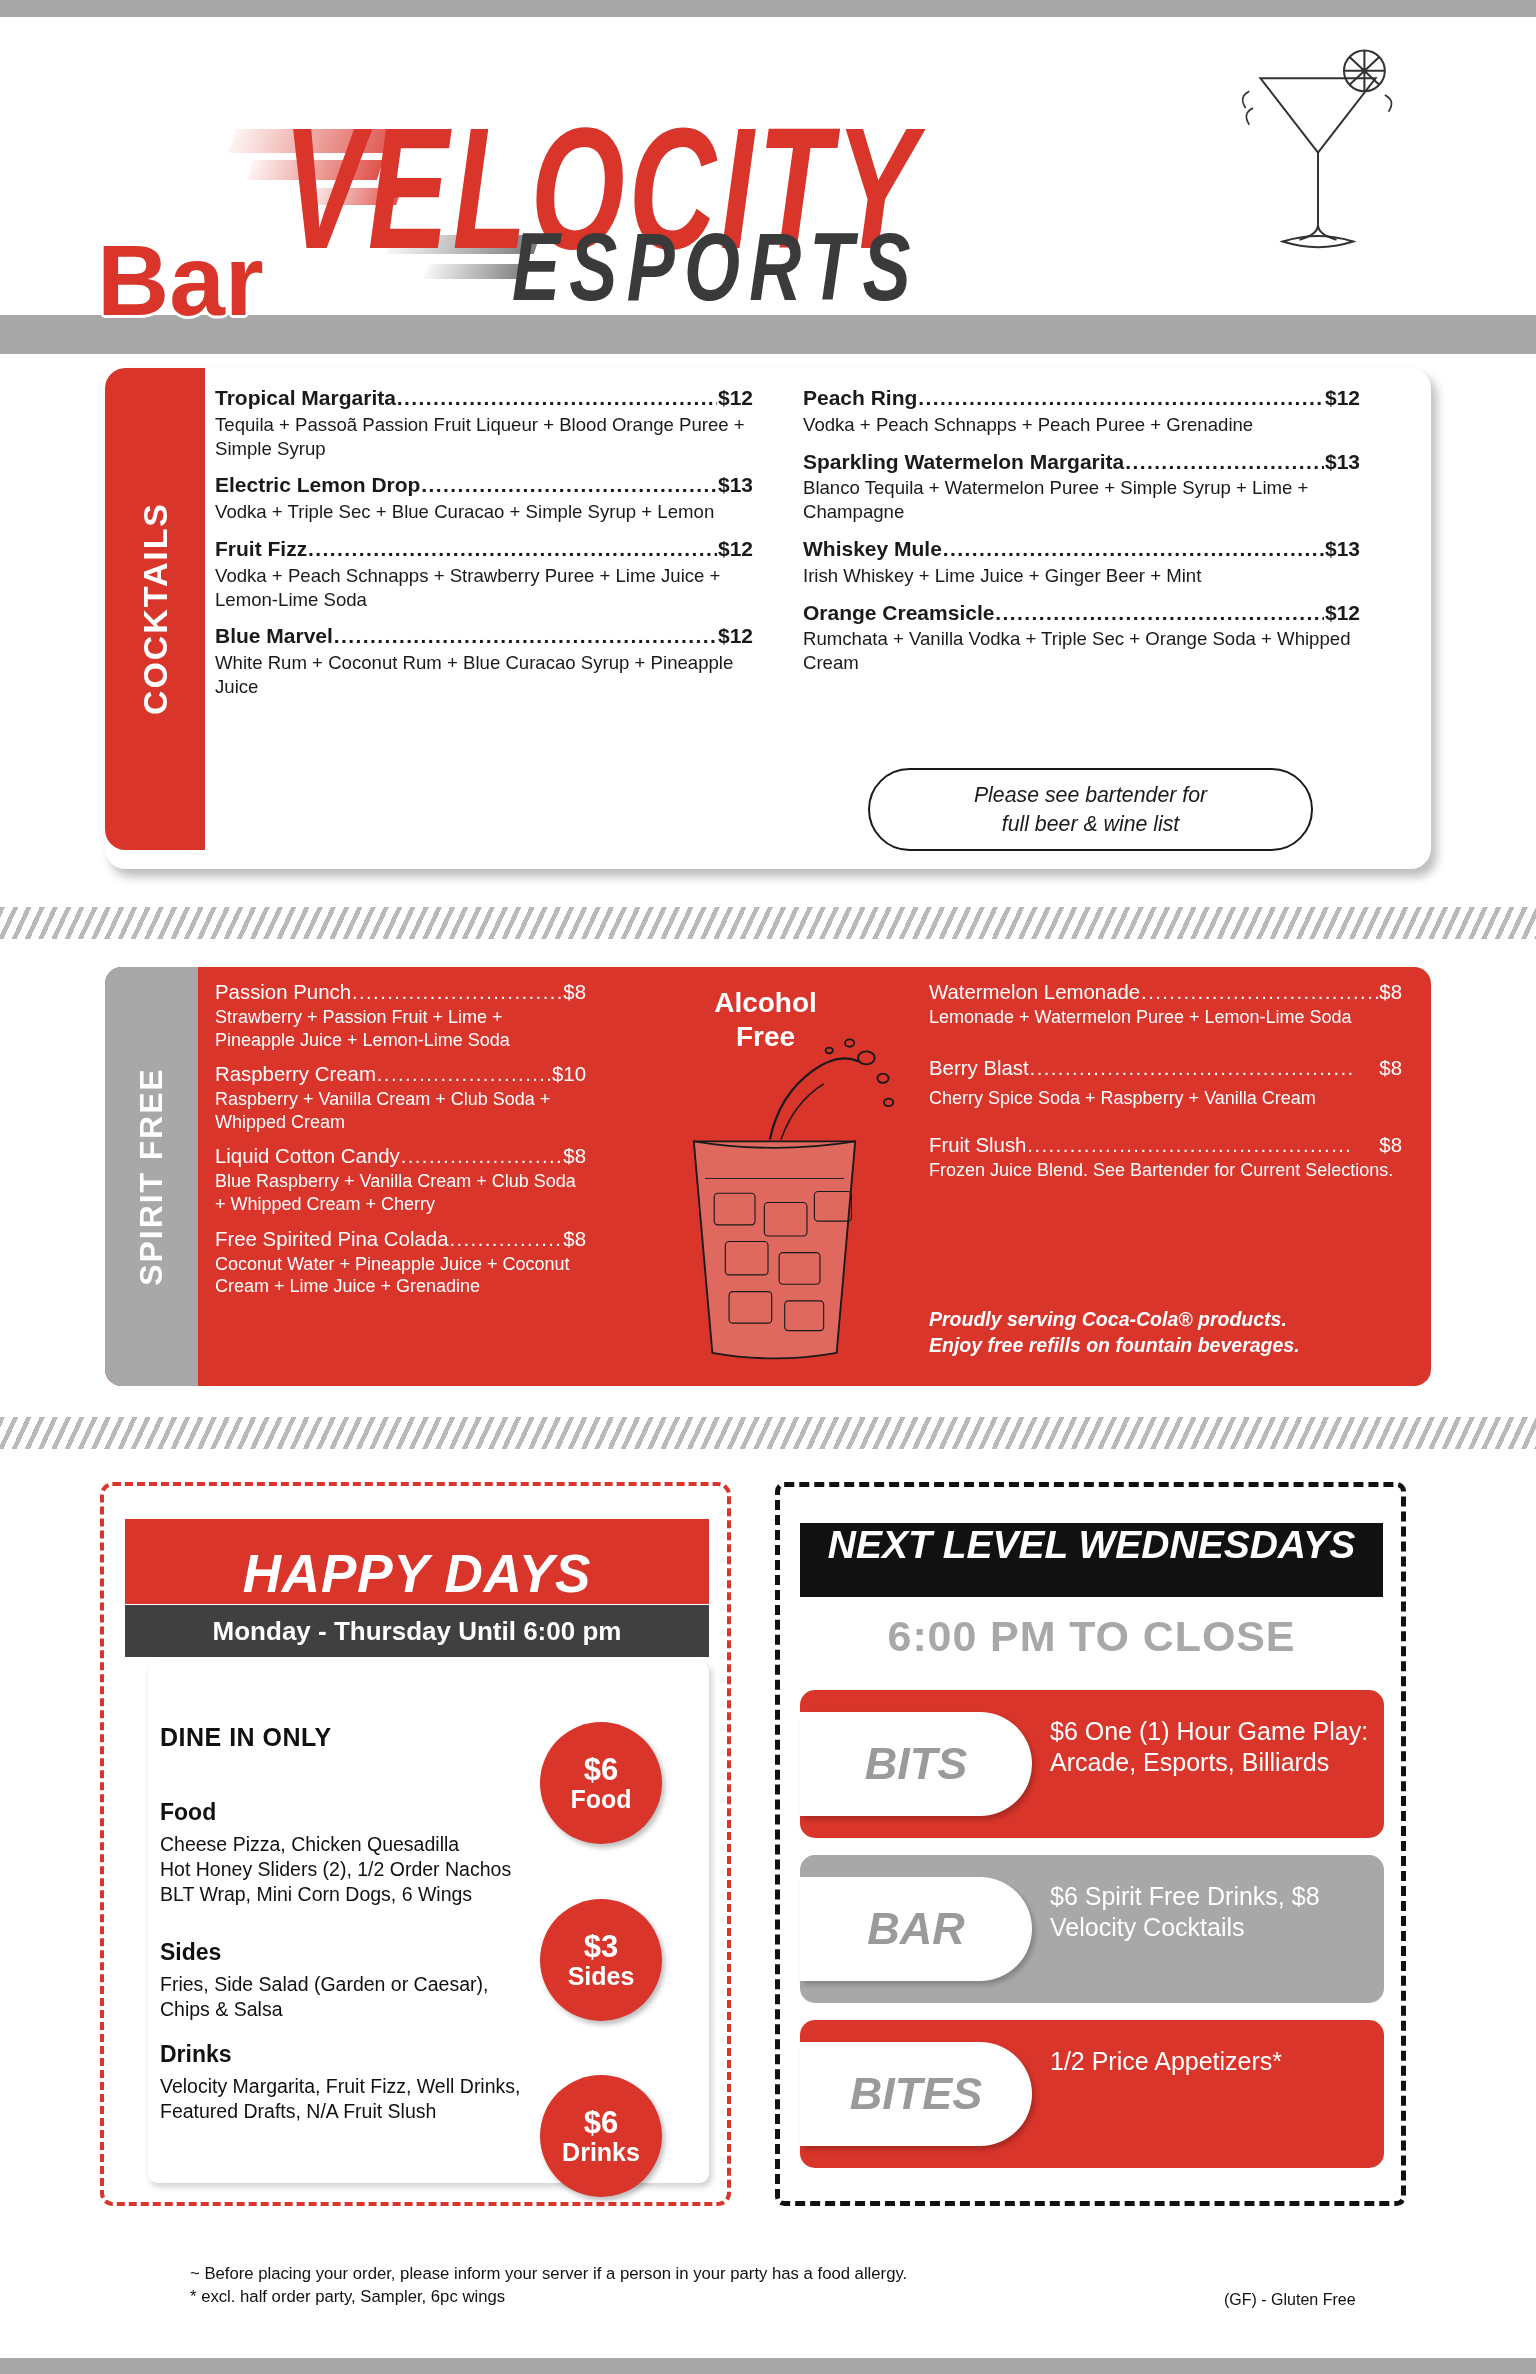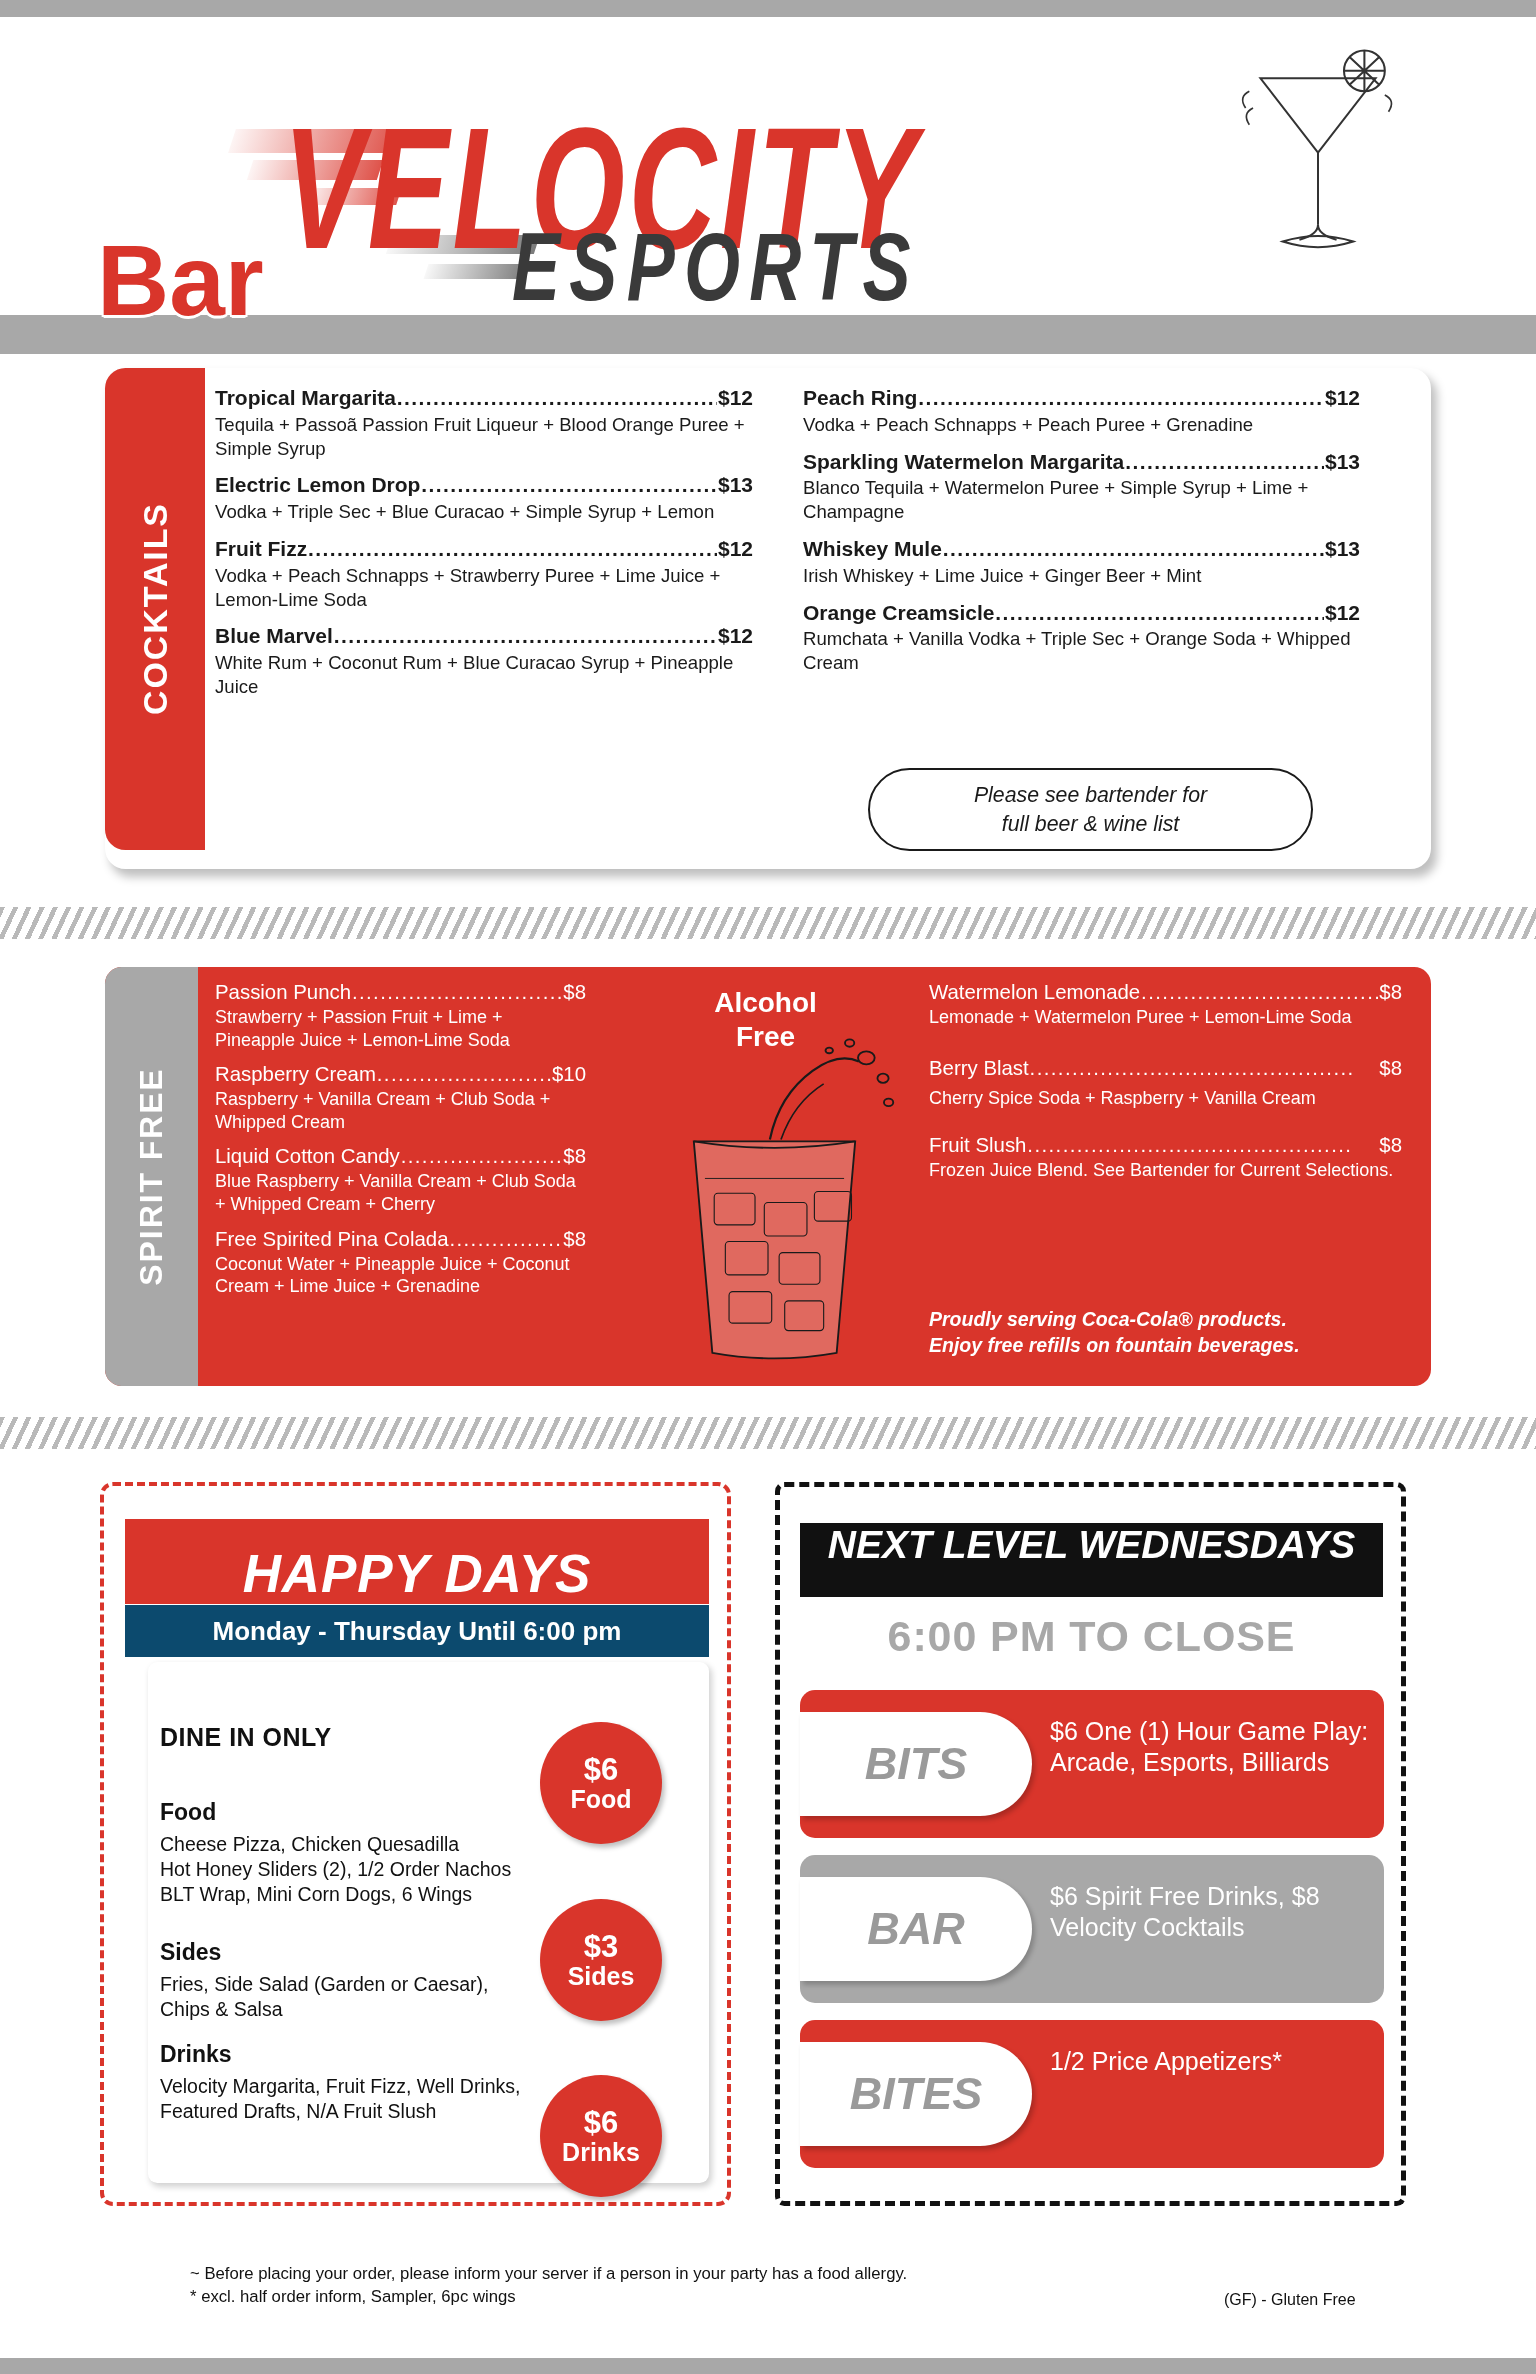--- a/index.html
+++ b/index.html
@@ -131,21 +131,21 @@
   .glass-art { position:absolute; left:640px; top:1030px; width:269px; height:334px; }
   .coca-note {
     position:absolute; left:929px; top:1306px; width:482px;
     color:#fff; font-weight:bold; font-style:italic; font-size:19.5px; line-height:1.35;
   }
 
   
   .hd-wrap { position:absolute; left:100px; top:1482px; width:631px; height:724px; border:4.6px dashed #d9352b; border-radius:13px; }
   .hd-title { position:absolute; left:125px; top:1519px; width:584px; height:85px; background:#d9352b; display:flex; align-items:flex-end; justify-content:center; }
   .hd-title span { color:#fff; font-style:italic; font-weight:bold; font-size:53px; letter-spacing:0.9px; }
-  .hd-sub { position:absolute; left:125px; top:1605px; width:584px; height:52px; background:#0c4a6e; display:flex; align-items:center; justify-content:center; }
+  .hd-sub { position:absolute; left:125px; top:1605px; width:584px; height:52px; background:#404040; display:flex; align-items:center; justify-content:center; }
   .hd-sub span { color:#fff; font-weight:bold; font-size:26px; }
   .hd-body { position:absolute; left:148px; top:1662px; width:561px; height:521px; background:#fff; border-radius:9.3px; box-shadow:2.8px 3.7px 6.5px rgba(0,0,0,0.18); }
   .hd-dinein { position:absolute; left:160px; top:1723px; font-weight:bold; font-size:25px; color:#111; letter-spacing:0.5px; }
   .hd-sec { position:absolute; left:160px; }
   .hd-sec h4 { margin:0 0 5.6px 0; font-size:23px; font-weight:bold; color:#111; }
   .hd-sec p { margin:0; font-size:19.5px; line-height:1.3; color:#111; }
   .hd-food { top:1799px; width:399px; }
   .hd-sides { top:1939px; width:399px; }
   .hd-drinks { top:2041px; width:408px; }
   .badge { position:absolute; width:122px; height:122px; border-radius:50%; background:#d9352b; color:#fff; display:flex; flex-direction:column; align-items:center; justify-content:center; line-height:1.0; box-shadow:2.8px 3.7px 5.6px rgba(0,0,0,0.25); }
@@ -455,19 +455,19 @@
   </div>
   <div class="nl-row r3">
     <div class="nl-pill">
       <span>BITES</span>
     </div>
     <div class="nl-text">1/2 Price Appetizers*</div>
   </div>
 
   <div class="footer-note">
     <div>~ Before placing your order, please inform your server if a person in your party has a food allergy.</div>
-    <div>* excl. half order inform, Sampler, 6pc wings</div>
+    <div>* excl. half order party, Sampler, 6pc wings</div>
   </div>
   <div class="footer-gf">(GF) - Gluten Free</div>
 
   <div class="bottom-grey-bar"></div>
 </div>
 
 
 </body></html>

